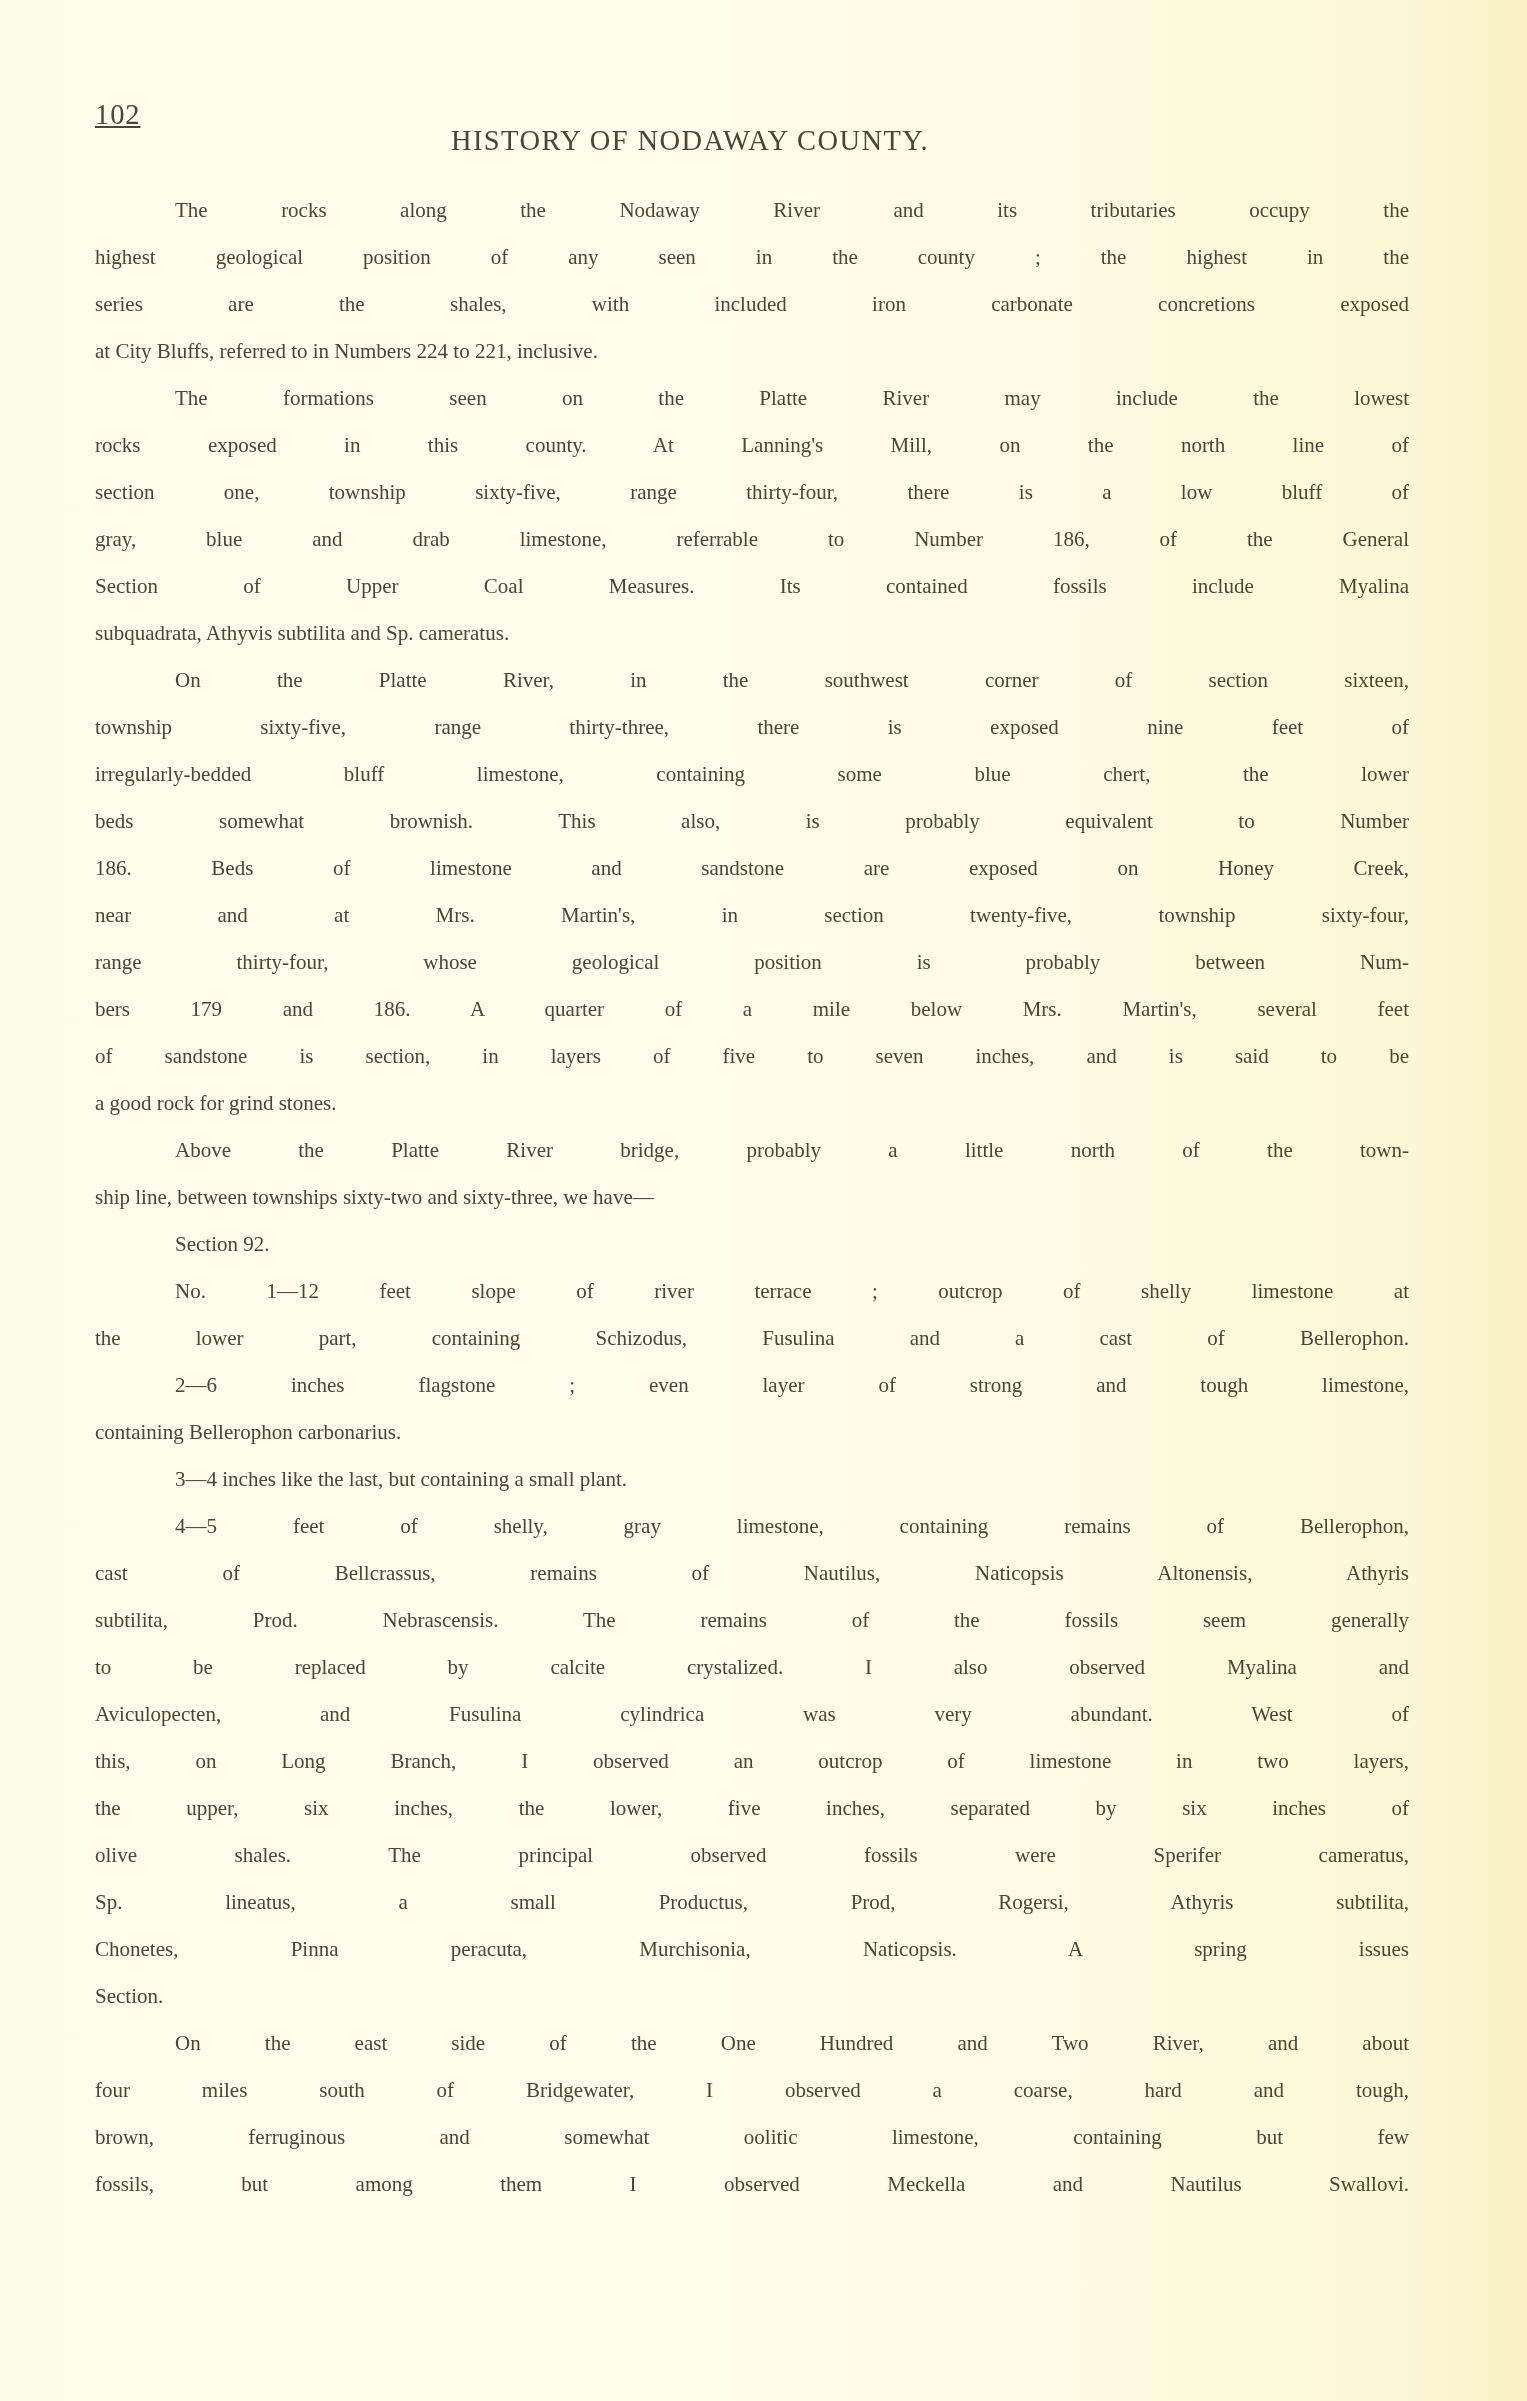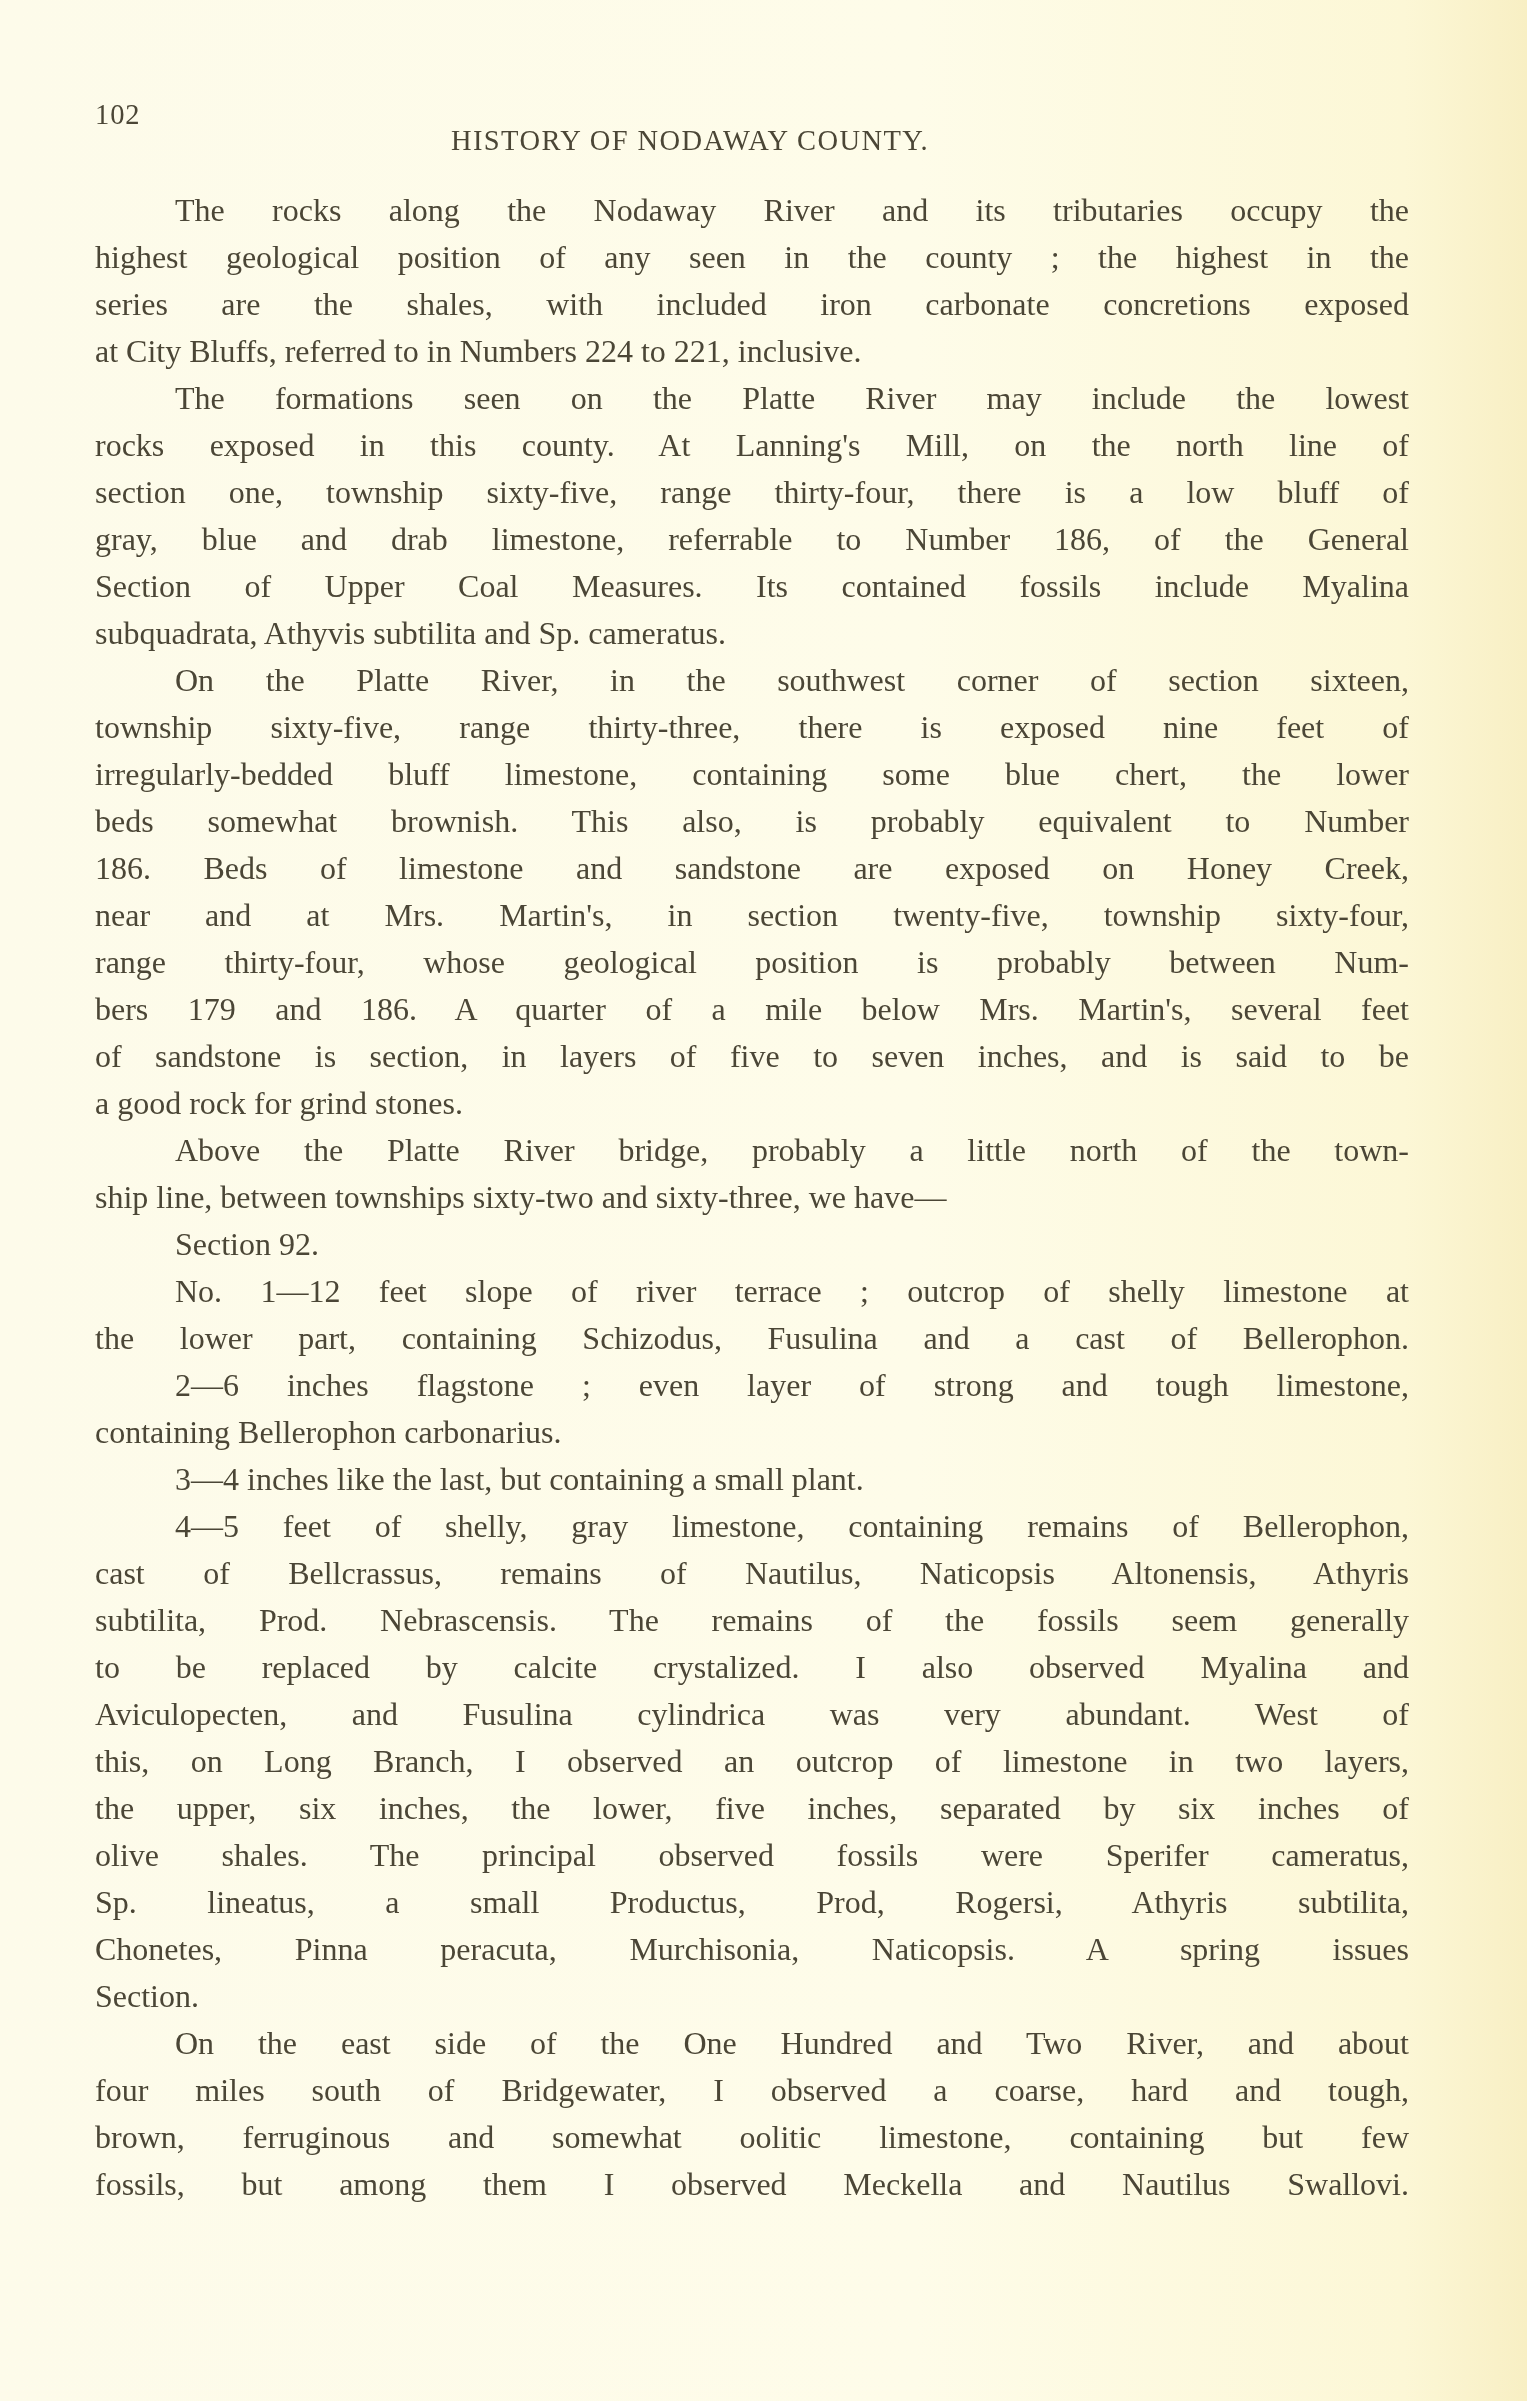--- a/index.html
+++ b/index.html
@@ -7,28 +7,28 @@
     width: 1527px; height: 2401px; overflow: hidden;
     background: linear-gradient(90deg, #fdfbea 0%, #fefce9 60%, #fcf7d6 92%, #f8efc4 100%);
     position: relative;
     font-family: "Liberation Serif", "DejaVu Serif", serif;
     color: #4b4636;
   }
   .running-head {
     position: absolute; top: 99px; left: 95px; width: 1314px; height: 37px;
     font-size: 28.5px; letter-spacing: 0.9px;
   }
-  .page-number { position: absolute; left: 0; top: 0; }
+  .page-number { position: absolute; left: 0; top: 0; text-decoration: underline; }
   .head-title { position: absolute; left: 356px; top: 0; letter-spacing: 1.4px; margin-top: 26px; }
   .body-text {
     position: absolute; left: 95px; top: 187px; width: 1314px;
   }
   .line {
     height: 47px; line-height: 47px;
-    font-size: 32px; white-space: nowrap; overflow: visible;
+    font-size: 21px; white-space: nowrap; overflow: visible;
     text-align: justify; text-align-last: justify;
     word-spacing: 0;
   }
   .line.last { text-align-last: left; }
   .line.indent { padding-left: 80px; }
   .seg-i { }
 </style>
 </head>
 <body>
 

